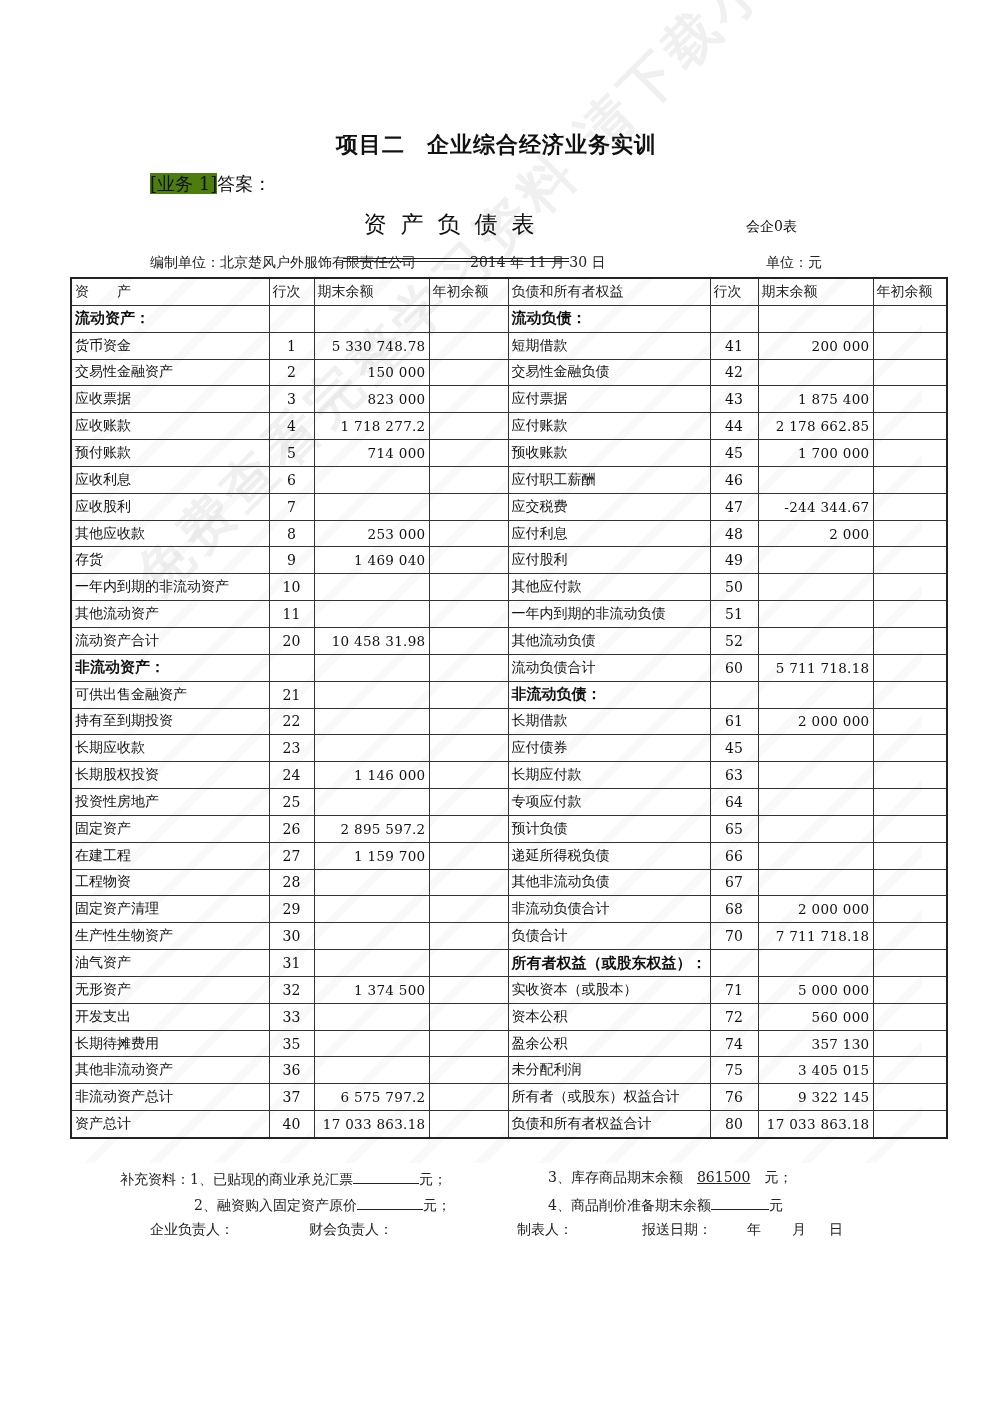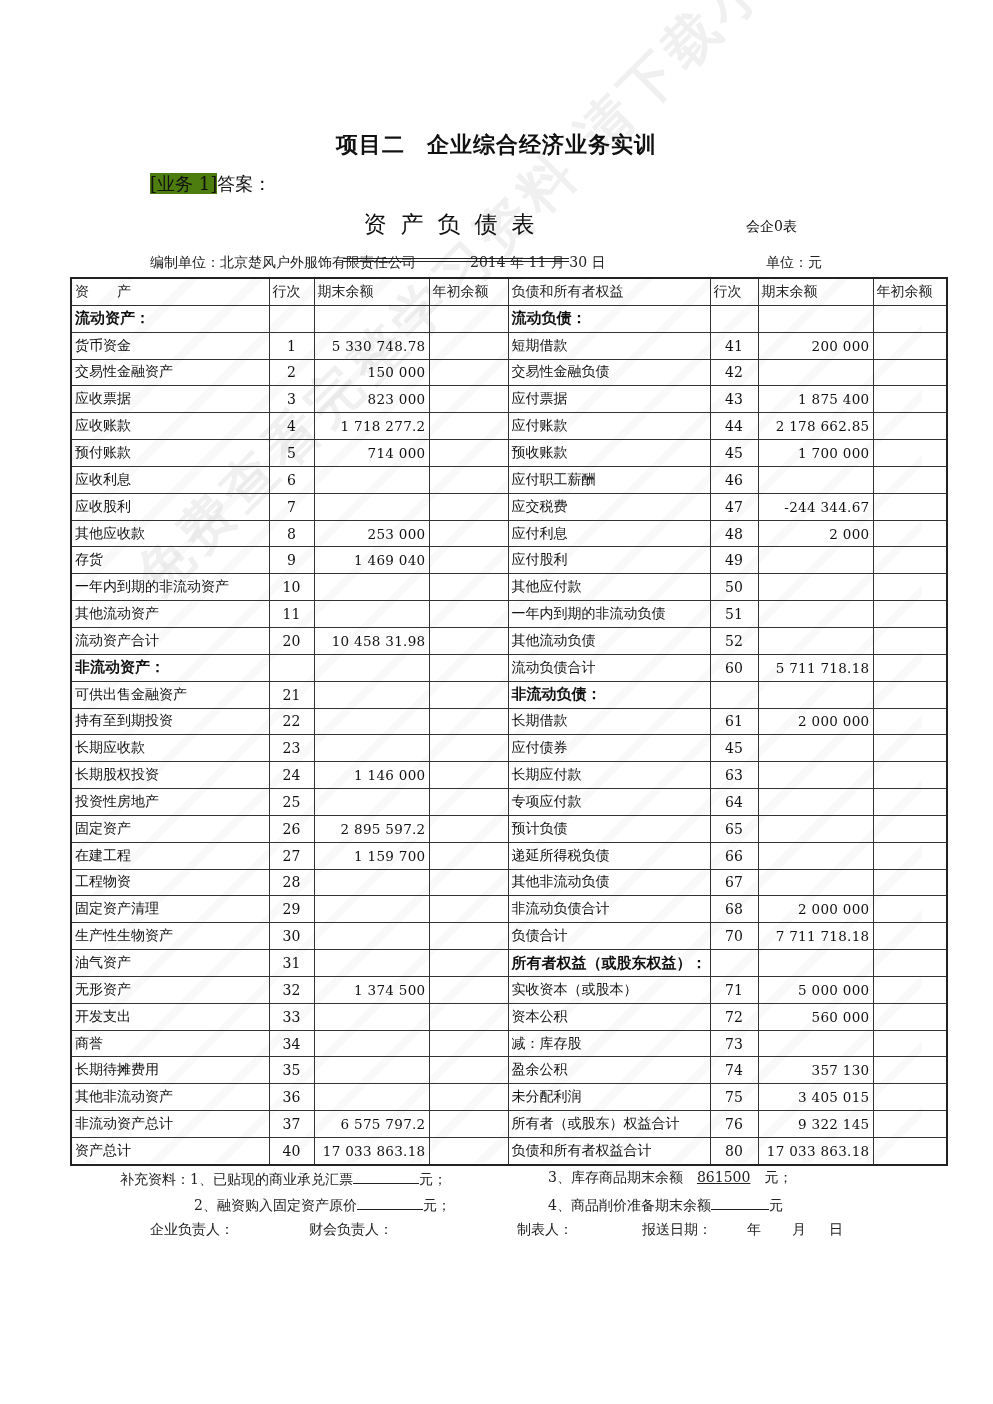--- a/index.html
+++ b/index.html
@@ -371,30 +371,20 @@
         <td class="name">开发支出</td>
         <td class="no">33</td>
         <td class="amt"></td>
         <td class="amt beg"></td>
         <td class="name">资本公积</td>
         <td class="no">72</td>
         <td class="amt">560 000</td>
         <td class="amt beg"></td>
       </tr>
       <tr>
-        <td class="name">商誉</td>
-        <td class="no">34</td>
-        <td class="amt"></td>
-        <td class="amt beg"></td>
-        <td class="name">减：库存股</td>
-        <td class="no">73</td>
-        <td class="amt"></td>
-        <td class="amt beg"></td>
-      </tr>
-      <tr>
         <td class="name">长期待摊费用</td>
         <td class="no">35</td>
         <td class="amt"></td>
         <td class="amt beg"></td>
         <td class="name">盈余公积</td>
         <td class="no">74</td>
         <td class="amt">357 130</td>
         <td class="amt beg"></td>
       </tr>
       <tr>

